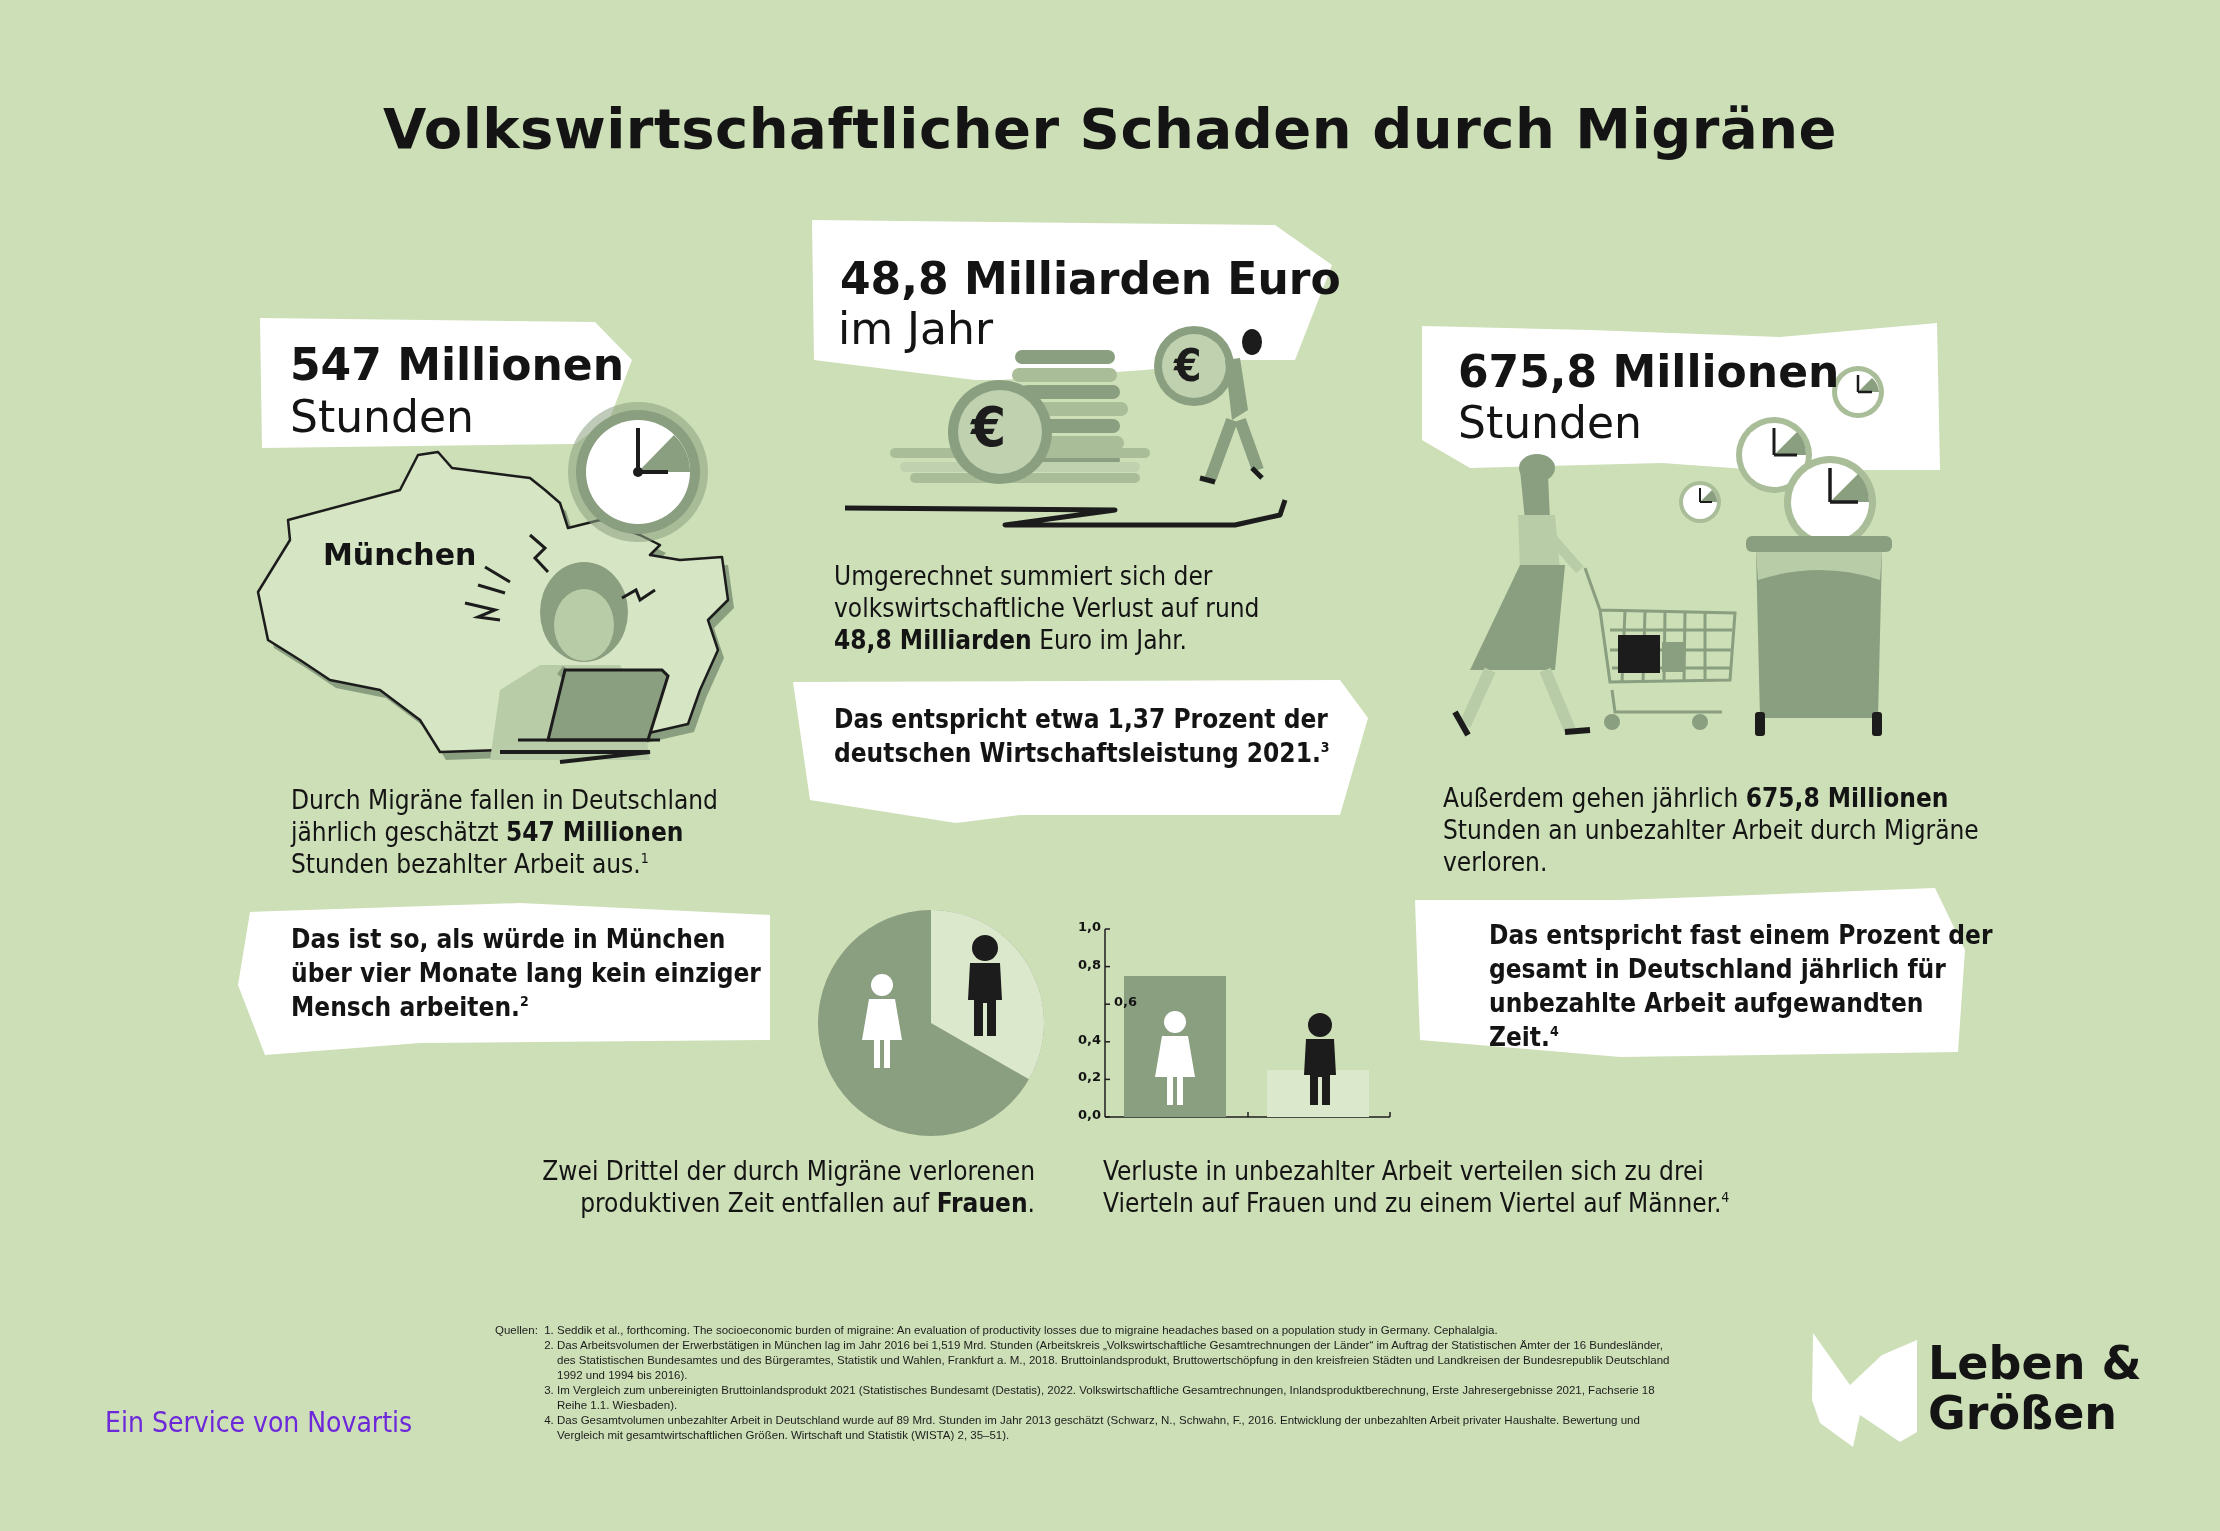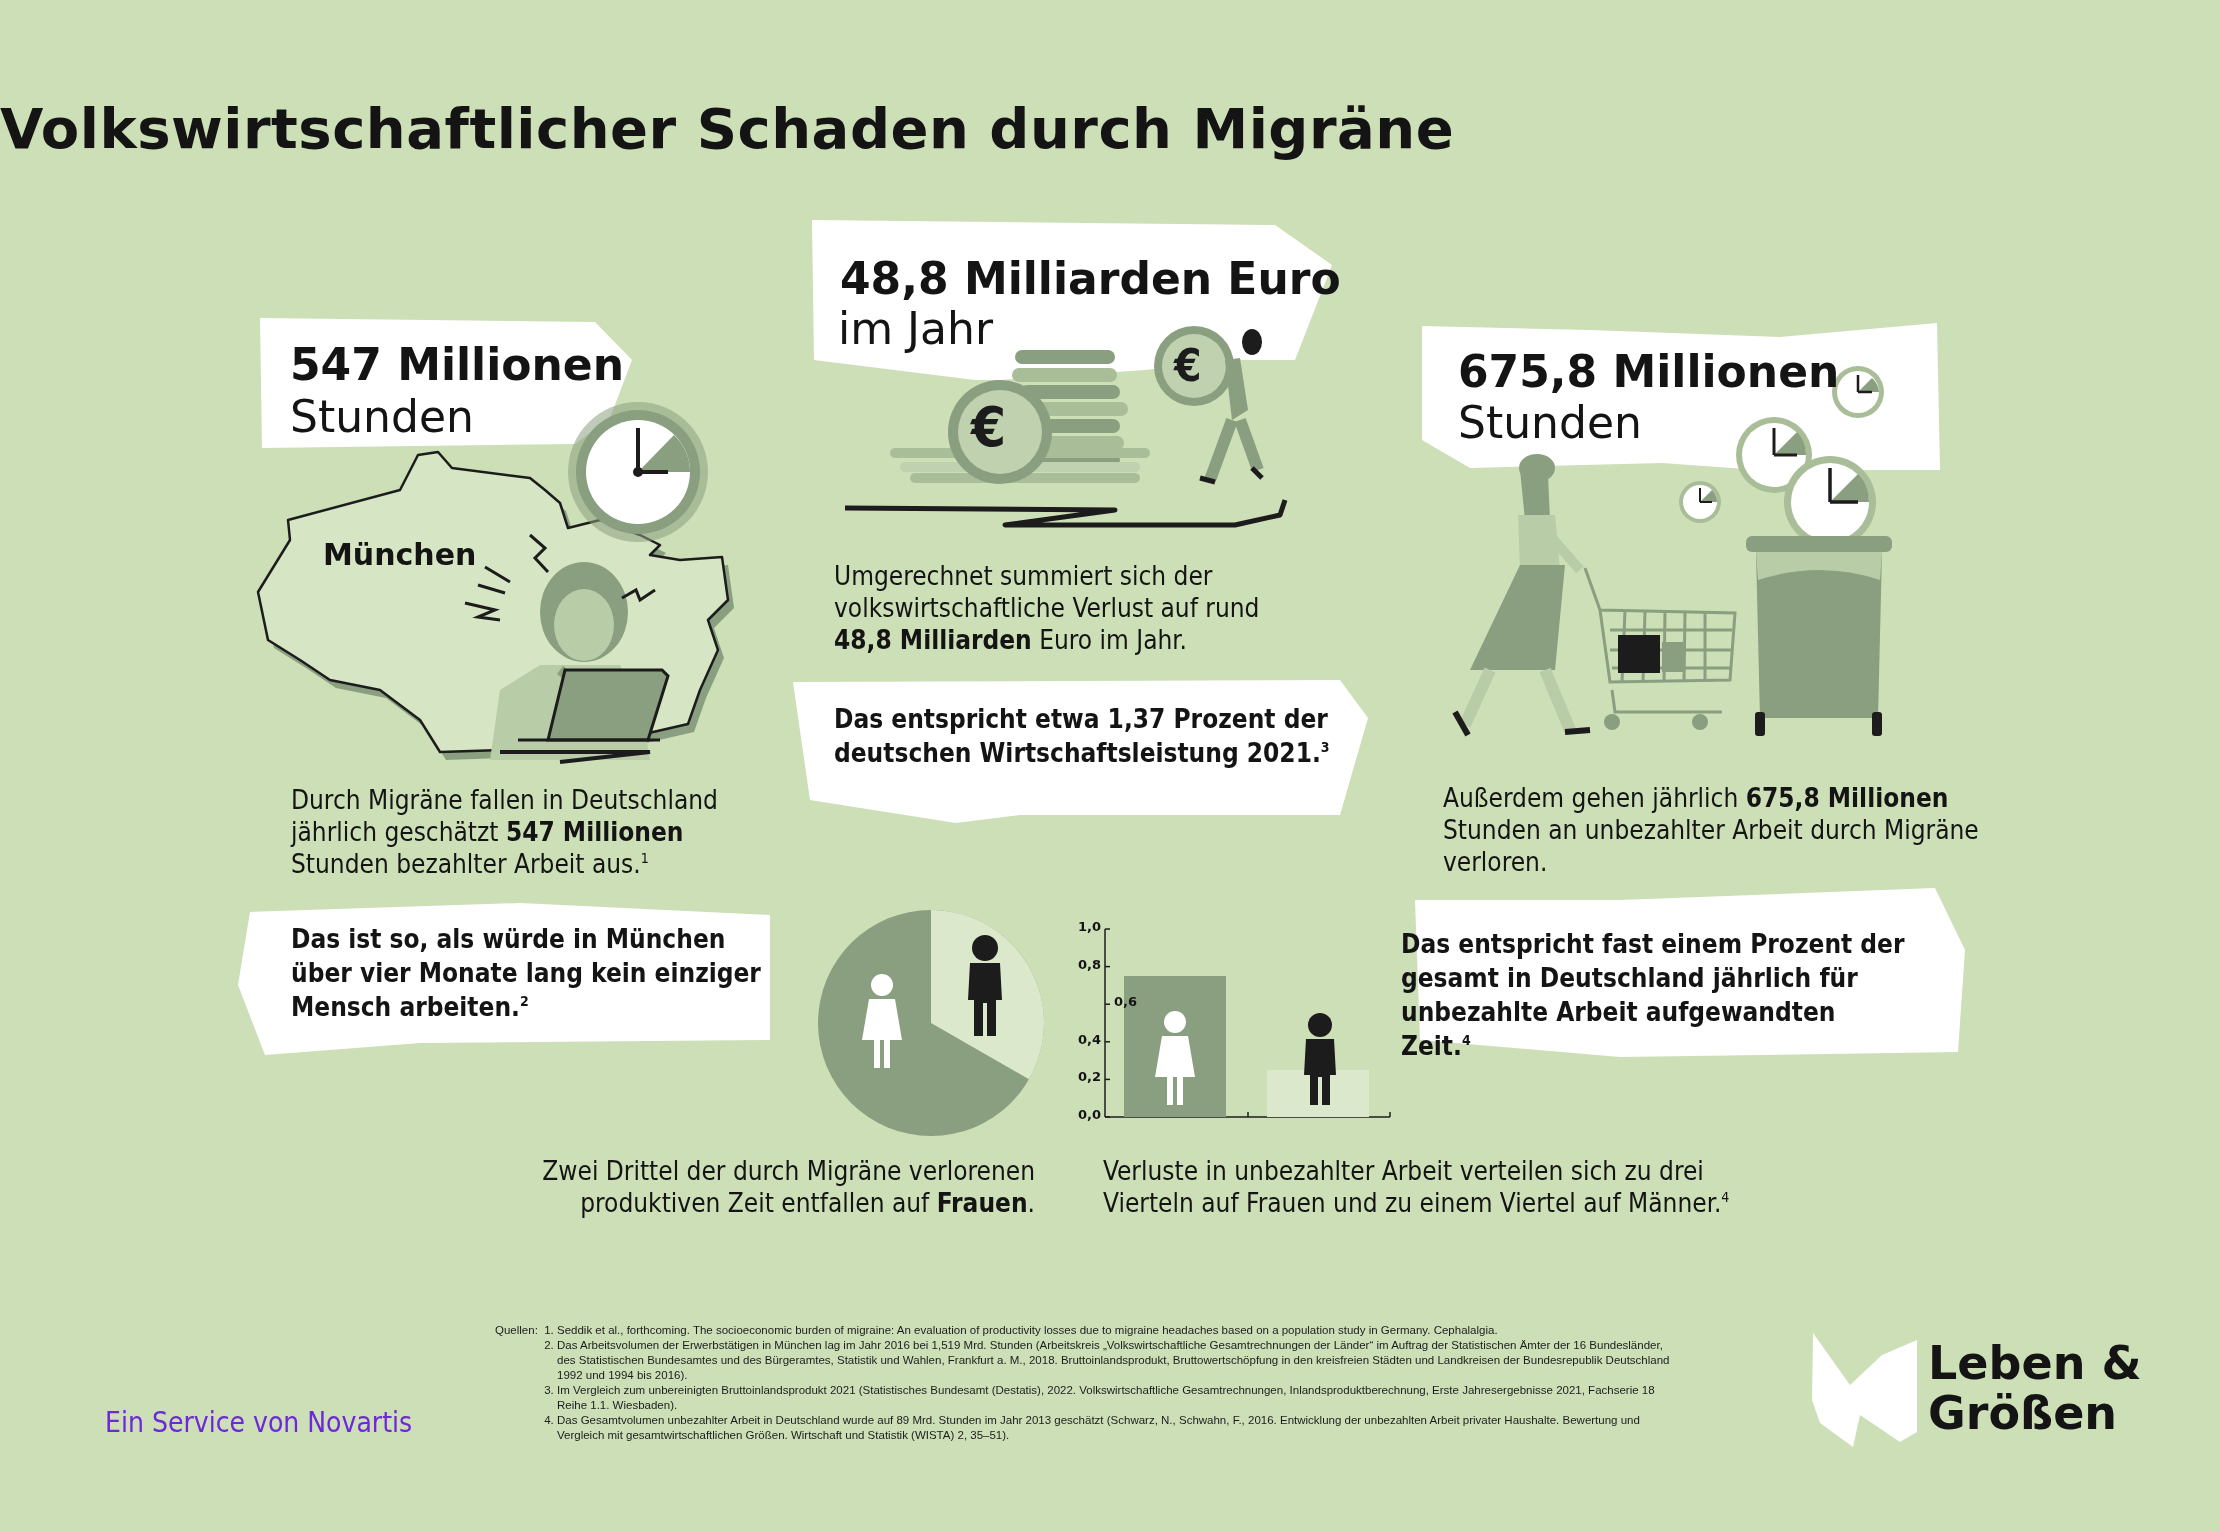--- a/index.html
+++ b/index.html
@@ -1,19 +1,19 @@
 <!DOCTYPE html>
 <html><head>
 <meta charset="utf-8">
 <style>
   html,body{margin:0;padding:0;}
   body{width:2220px;height:1531px;background:#cddfb7;position:relative;overflow:hidden;
        font-family:"DejaVu Sans Condensed","DejaVu Sans","Liberation Sans",sans-serif;color:#141414;}
   .abs{position:absolute;}
-  .title{left:0;width:2220px;top:96px;font-size:56px;font-weight:bold;letter-spacing:0.5px;
+  .title{left:0;width:2220px;top:96px;text-align:center;font-size:56px;font-weight:bold;letter-spacing:0.5px;
          font-family:"DejaVu Sans","Liberation Sans",sans-serif;}
   .big{font-size:44px;font-weight:bold;line-height:50px;font-family:"DejaVu Sans","Liberation Sans",sans-serif;}
   .big2{font-size:44px;line-height:50px;font-family:"DejaVu Sans","Liberation Sans",sans-serif;}
   .body{font-size:26px;line-height:32px;}
   .callout{font-size:26px;line-height:34px;font-weight:bold;}
   sup{font-size:14px;vertical-align:super;line-height:0;}
   b{font-weight:bold;}
   .src{font-size:11.5px;line-height:15px;color:#1c1c1c;font-family:"Liberation Sans",sans-serif;}
   .src ol{margin:0;padding-left:22px;}
   .axis-lbl{font-size:13px;font-weight:bold;font-family:"DejaVu Sans","Liberation Sans",sans-serif;}
@@ -220,21 +220,21 @@
 <div class="abs callout" style="left:834px;top:702px;width:510px;">
   <span>Das entspricht etwa 1,37 Prozent der deutschen Wirtschaftsleistung 2021.</span><sup>3</sup>
 </div>
 
 <div class="abs big" style="left:1458px;top:347px;">675,8 Millionen</div>
 <div class="abs big2" style="left:1458px;top:398px;">Stunden</div>
 
 <div class="abs body" style="left:1443px;top:782px;width:540px;">
   <span>Außerdem gehen jährlich </span><b>675,8 Millionen</b><span> Stunden an unbezahlter Arbeit durch Migräne verloren.</span>
 </div>
-<div class="abs callout" style="left:1401px;top:918px;width:510px;margin-top:9px;">
+<div class="abs callout" style="left:1489px;top:918px;width:510px;">
   <span>Das entspricht fast einem Prozent der gesamt in Deutschland jährlich für unbezahlte Arbeit aufgewandten Zeit.</span><sup>4</sup>
 </div>
 
 <div id="ytick-labels">
     <div class="abs axis-lbl" style="left: 1078px; top: 1107px;">0,0</div>
     <div class="abs axis-lbl" style="left: 1078px; top: 1069.4px;">0,2</div>
     <div class="abs axis-lbl" style="left: 1078px; top: 1031.8px;">0,4</div>
     <div class="abs axis-lbl" style="left: 1078px; top: 994.2px; margin-left: 36px;">0,6</div>
     <div class="abs axis-lbl" style="left: 1078px; top: 956.6px;">0,8</div>
     <div class="abs axis-lbl" style="left: 1078px; top: 919px;">1,0</div>

